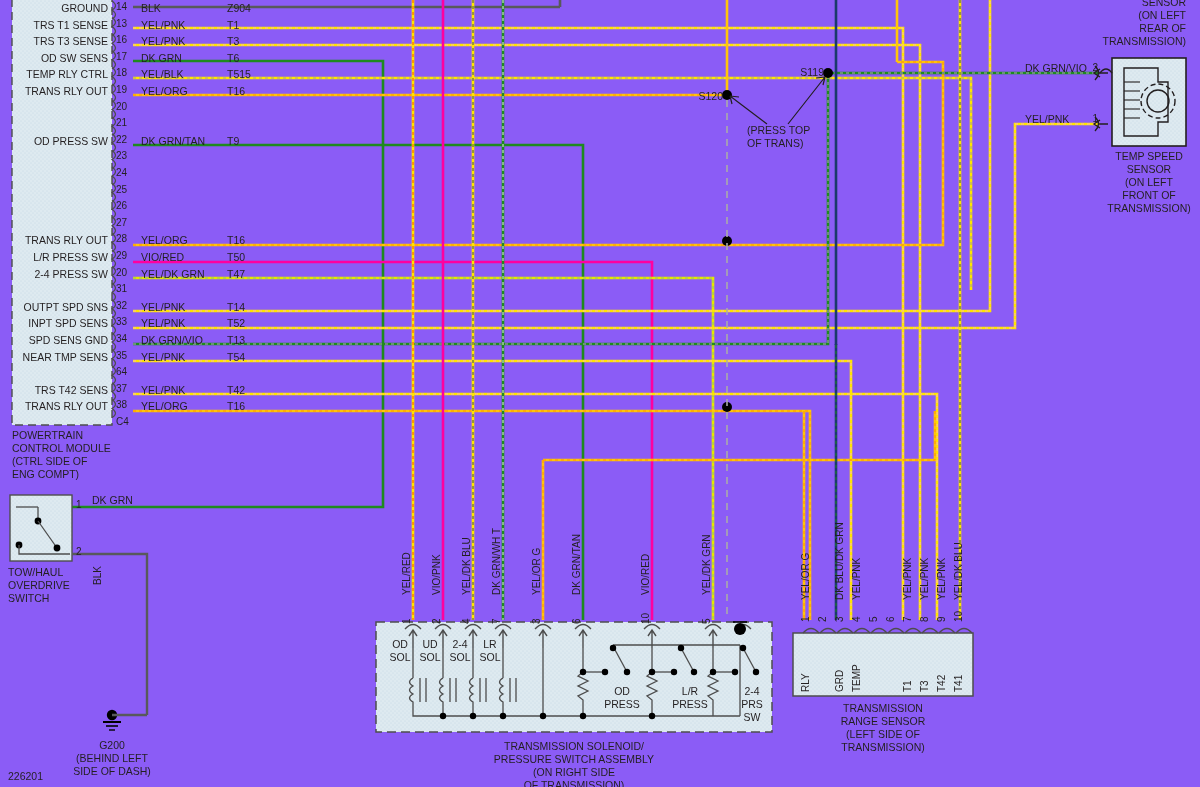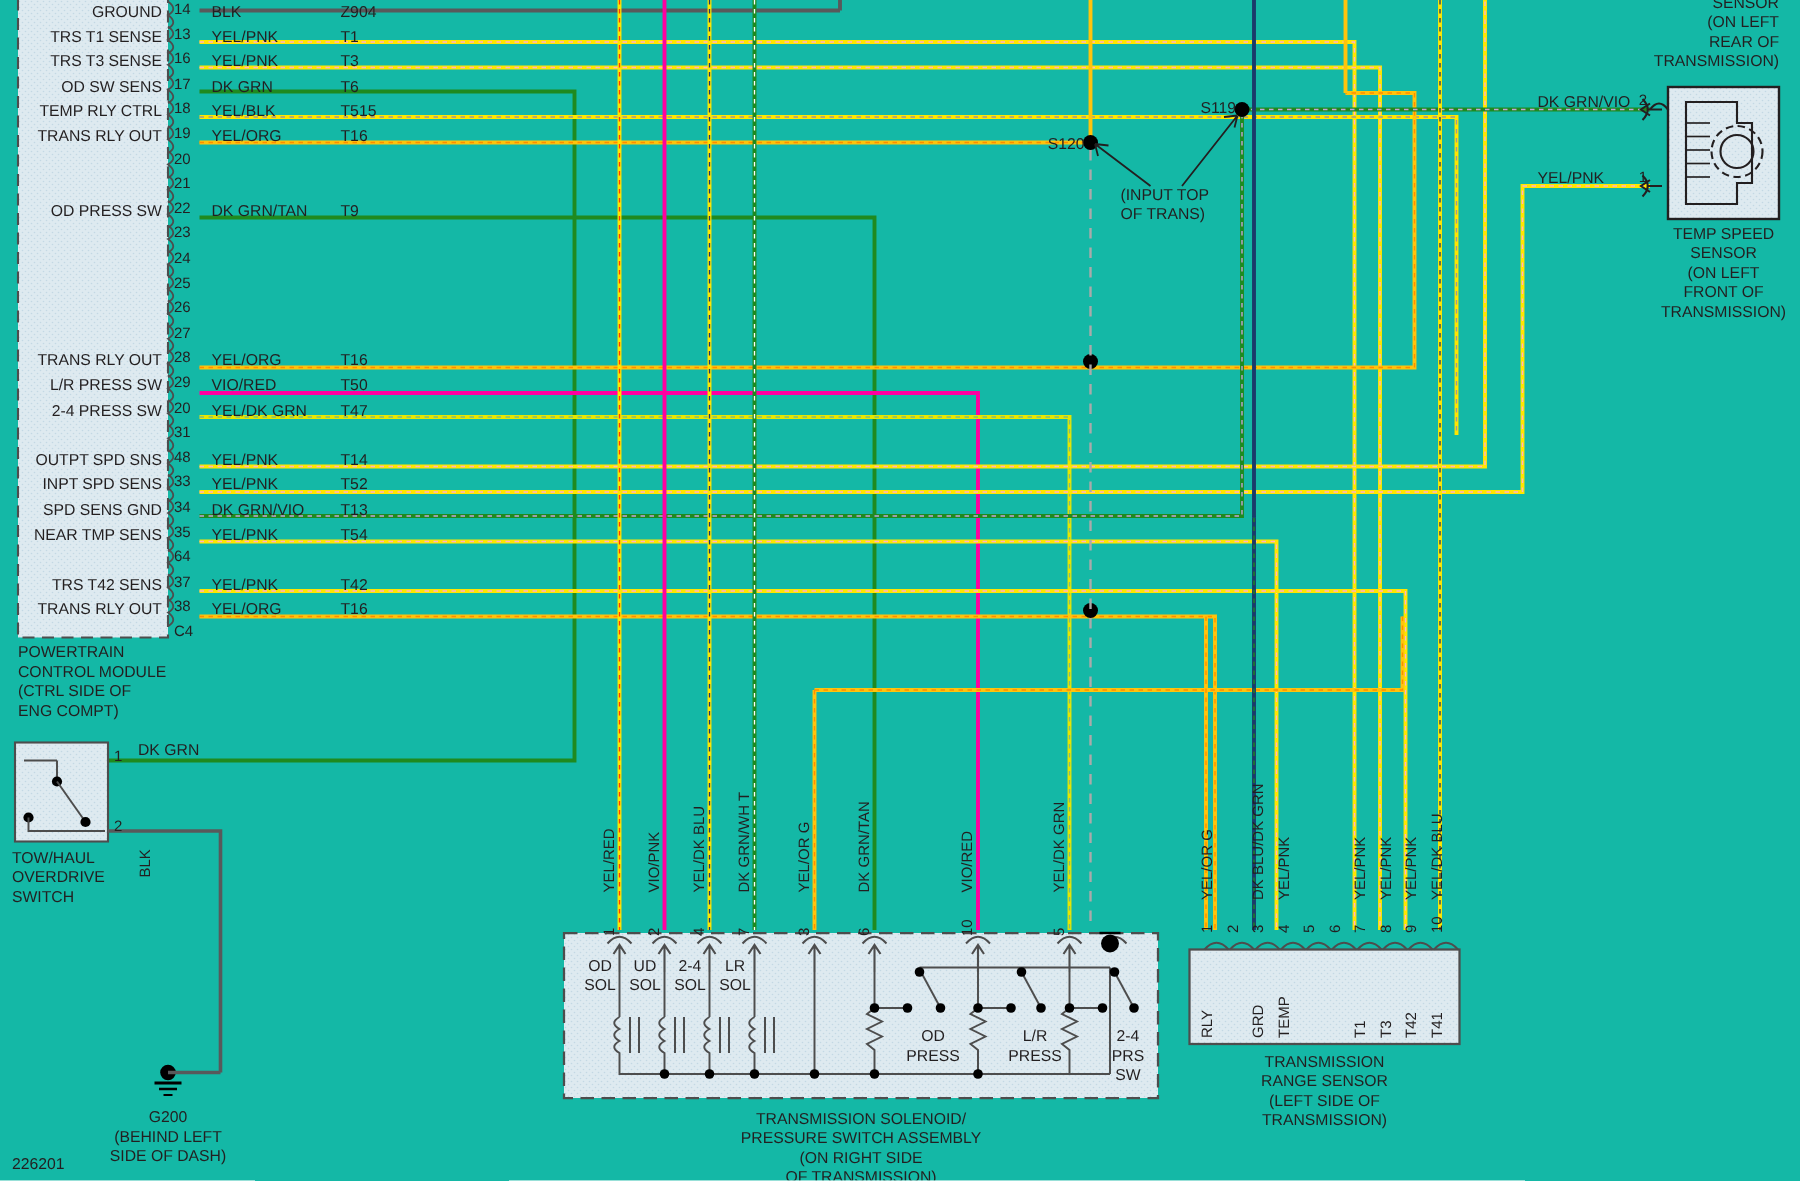--- a/index.html
+++ b/index.html
@@ -1,18 +1,18 @@
 <!DOCTYPE html>
 <html><head>
 <meta charset="utf-8">
 <title>Transmission Wiring Diagram</title>
 <style>
   html,body{margin:0;padding:0;background:#ffffff;}
   body{font-family:"Liberation Sans", sans-serif;}
-  #stage{position:relative;width:1200px;height:787px;background:#14b8a6;overflow:hidden;}
+  #stage{position:relative;width:1200px;height:787px;background:#8b5cf6;overflow:hidden;}
   svg#diagram{position:absolute;left:0;top:0;width:1200px;height:787px;}
 </style>
 </head>
 <body>
 
 <div id="stage">
 <svg id="diagram" viewBox="0 0 1200 787">
   <defs>
     <pattern id="hatch" width="4" height="4" patternUnits="userSpaceOnUse">
       <rect width="4" height="4" fill="#DEEAF0"></rect>
@@ -331,21 +331,21 @@
       <div style="position: absolute; white-space: pre; font-family: &quot;Liberation Sans&quot;, sans-serif; color: rgb(35, 31, 32); font-size: 10.5px; left: 108px; top: 251px; transform: translateX(-100%);">L/R PRESS SW</div>
       <div style="position: absolute; white-space: pre; font-family: &quot;Liberation Sans&quot;, sans-serif; color: rgb(35, 31, 32); font-size: 10px; left: 116px; top: 250px;">29</div>
       <div style="position: absolute; white-space: pre; font-family: &quot;Liberation Sans&quot;, sans-serif; color: rgb(35, 31, 32); font-size: 10.5px; left: 141px; top: 251px;">VIO/RED</div>
       <div style="position: absolute; white-space: pre; font-family: &quot;Liberation Sans&quot;, sans-serif; color: rgb(35, 31, 32); font-size: 10.5px; left: 227px; top: 251px;">T50</div>
       <div style="position: absolute; white-space: pre; font-family: &quot;Liberation Sans&quot;, sans-serif; color: rgb(35, 31, 32); font-size: 10.5px; left: 108px; top: 267.6px; transform: translateX(-100%);">2-4 PRESS SW</div>
       <div style="position: absolute; white-space: pre; font-family: &quot;Liberation Sans&quot;, sans-serif; color: rgb(35, 31, 32); font-size: 10px; left: 116px; top: 266.6px;">20</div>
       <div style="position: absolute; white-space: pre; font-family: &quot;Liberation Sans&quot;, sans-serif; color: rgb(35, 31, 32); font-size: 10.5px; left: 141px; top: 267.6px;">YEL/DK GRN</div>
       <div style="position: absolute; white-space: pre; font-family: &quot;Liberation Sans&quot;, sans-serif; color: rgb(35, 31, 32); font-size: 10.5px; left: 227px; top: 267.6px;">T47</div>
       <div style="position: absolute; white-space: pre; font-family: &quot;Liberation Sans&quot;, sans-serif; color: rgb(35, 31, 32); font-size: 10px; left: 116px; top: 283.2px;">31</div>
       <div style="position: absolute; white-space: pre; font-family: &quot;Liberation Sans&quot;, sans-serif; color: rgb(35, 31, 32); font-size: 10.5px; left: 108px; top: 300.8px; transform: translateX(-100%);">OUTPT SPD SNS</div>
-      <div style="position: absolute; white-space: pre; font-family: &quot;Liberation Sans&quot;, sans-serif; color: rgb(35, 31, 32); font-size: 10px; left: 116px; top: 299.8px;">48</div>
+      <div style="position: absolute; white-space: pre; font-family: &quot;Liberation Sans&quot;, sans-serif; color: rgb(35, 31, 32); font-size: 10px; left: 116px; top: 299.8px;">32</div>
       <div style="position: absolute; white-space: pre; font-family: &quot;Liberation Sans&quot;, sans-serif; color: rgb(35, 31, 32); font-size: 10.5px; left: 141px; top: 300.8px;">YEL/PNK</div>
       <div style="position: absolute; white-space: pre; font-family: &quot;Liberation Sans&quot;, sans-serif; color: rgb(35, 31, 32); font-size: 10.5px; left: 227px; top: 300.8px;">T14</div>
       <div style="position: absolute; white-space: pre; font-family: &quot;Liberation Sans&quot;, sans-serif; color: rgb(35, 31, 32); font-size: 10.5px; left: 108px; top: 317.4px; transform: translateX(-100%);">INPT SPD SENS</div>
       <div style="position: absolute; white-space: pre; font-family: &quot;Liberation Sans&quot;, sans-serif; color: rgb(35, 31, 32); font-size: 10px; left: 116px; top: 316.4px;">33</div>
       <div style="position: absolute; white-space: pre; font-family: &quot;Liberation Sans&quot;, sans-serif; color: rgb(35, 31, 32); font-size: 10.5px; left: 141px; top: 317.4px;">YEL/PNK</div>
       <div style="position: absolute; white-space: pre; font-family: &quot;Liberation Sans&quot;, sans-serif; color: rgb(35, 31, 32); font-size: 10.5px; left: 227px; top: 317.4px;">T52</div>
       <div style="position: absolute; white-space: pre; font-family: &quot;Liberation Sans&quot;, sans-serif; color: rgb(35, 31, 32); font-size: 10.5px; left: 108px; top: 334px; transform: translateX(-100%);">SPD SENS GND</div>
       <div style="position: absolute; white-space: pre; font-family: &quot;Liberation Sans&quot;, sans-serif; color: rgb(35, 31, 32); font-size: 10px; left: 116px; top: 333px;">34</div>
       <div style="position: absolute; white-space: pre; font-family: &quot;Liberation Sans&quot;, sans-serif; color: rgb(35, 31, 32); font-size: 10.5px; left: 141px; top: 334px;">DK GRN/VIO</div>
       <div style="position: absolute; white-space: pre; font-family: &quot;Liberation Sans&quot;, sans-serif; color: rgb(35, 31, 32); font-size: 10.5px; left: 227px; top: 334px;">T13</div>
@@ -373,21 +373,21 @@
       <div style="position: absolute; white-space: pre; font-family: &quot;Liberation Sans&quot;, sans-serif; color: rgb(35, 31, 32); font-size: 10.5px; left: 8px; top: 566px;">TOW/HAUL</div>
       <div style="position: absolute; white-space: pre; font-family: &quot;Liberation Sans&quot;, sans-serif; color: rgb(35, 31, 32); font-size: 10.5px; left: 8px; top: 579px;">OVERDRIVE</div>
       <div style="position: absolute; white-space: pre; font-family: &quot;Liberation Sans&quot;, sans-serif; color: rgb(35, 31, 32); font-size: 10.5px; left: 8px; top: 592px;">SWITCH</div>
       <div style="position: absolute; white-space: pre; font-family: &quot;Liberation Sans&quot;, sans-serif; color: rgb(35, 31, 32); font-size: 10px; left: 92px; top: 585px; transform-origin: left top; transform: rotate(-90deg);">BLK</div>
       <div style="position: absolute; white-space: pre; font-family: &quot;Liberation Sans&quot;, sans-serif; color: rgb(35, 31, 32); font-size: 10.5px; left: 112px; top: 739px; transform: translateX(-50%);">G200</div>
       <div style="position: absolute; white-space: pre; font-family: &quot;Liberation Sans&quot;, sans-serif; color: rgb(35, 31, 32); font-size: 10.5px; left: 112px; top: 752px; transform: translateX(-50%);">(BEHIND LEFT</div>
       <div style="position: absolute; white-space: pre; font-family: &quot;Liberation Sans&quot;, sans-serif; color: rgb(35, 31, 32); font-size: 10.5px; left: 112px; top: 765px; transform: translateX(-50%);">SIDE OF DASH)</div>
       <div style="position: absolute; white-space: pre; font-family: &quot;Liberation Sans&quot;, sans-serif; color: rgb(35, 31, 32); font-size: 10.5px; left: 8px; top: 770px;">226201</div>
       <div style="position: absolute; white-space: pre; font-family: &quot;Liberation Sans&quot;, sans-serif; color: rgb(35, 31, 32); font-size: 10.5px; left: 723px; top: 90px; transform: translateX(-100%);">S120</div>
       <div style="position: absolute; white-space: pre; font-family: &quot;Liberation Sans&quot;, sans-serif; color: rgb(35, 31, 32); font-size: 10.5px; left: 824px; top: 66px; transform: translateX(-100%);">S119</div>
-      <div style="position: absolute; white-space: pre; font-family: &quot;Liberation Sans&quot;, sans-serif; color: rgb(35, 31, 32); font-size: 10.5px; left: 747px; top: 124px;">(INPUT TOP</div>
+      <div style="position: absolute; white-space: pre; font-family: &quot;Liberation Sans&quot;, sans-serif; color: rgb(35, 31, 32); font-size: 10.5px; left: 747px; top: 124px;">(PRESS TOP</div>
       <div style="position: absolute; white-space: pre; font-family: &quot;Liberation Sans&quot;, sans-serif; color: rgb(35, 31, 32); font-size: 10.5px; left: 747px; top: 137px;">OF TRANS)</div>
       <div style="position: absolute; white-space: pre; font-family: &quot;Liberation Sans&quot;, sans-serif; color: rgb(35, 31, 32); font-size: 10.5px; left: 1186px; top: -4px; transform: translateX(-100%);">SENSOR</div>
       <div style="position: absolute; white-space: pre; font-family: &quot;Liberation Sans&quot;, sans-serif; color: rgb(35, 31, 32); font-size: 10.5px; left: 1186px; top: 9px; transform: translateX(-100%);">(ON LEFT</div>
       <div style="position: absolute; white-space: pre; font-family: &quot;Liberation Sans&quot;, sans-serif; color: rgb(35, 31, 32); font-size: 10.5px; left: 1186px; top: 22px; transform: translateX(-100%);">REAR OF</div>
       <div style="position: absolute; white-space: pre; font-family: &quot;Liberation Sans&quot;, sans-serif; color: rgb(35, 31, 32); font-size: 10.5px; left: 1186px; top: 35px; transform: translateX(-100%);">TRANSMISSION)</div>
       <div style="position: absolute; white-space: pre; font-family: &quot;Liberation Sans&quot;, sans-serif; color: rgb(35, 31, 32); font-size: 10.5px; left: 1025px; top: 62px;">DK GRN/VIO</div>
       <div style="position: absolute; white-space: pre; font-family: &quot;Liberation Sans&quot;, sans-serif; color: rgb(35, 31, 32); font-size: 10px; left: 1098px; top: 62px; transform: translateX(-100%);">2</div>
       <div style="position: absolute; white-space: pre; font-family: &quot;Liberation Sans&quot;, sans-serif; color: rgb(35, 31, 32); font-size: 10.5px; left: 1025px; top: 113px;">YEL/PNK</div>
       <div style="position: absolute; white-space: pre; font-family: &quot;Liberation Sans&quot;, sans-serif; color: rgb(35, 31, 32); font-size: 10px; left: 1098px; top: 113px; transform: translateX(-100%);">1</div>
       <div style="position: absolute; white-space: pre; font-family: &quot;Liberation Sans&quot;, sans-serif; color: rgb(35, 31, 32); font-size: 10.5px; left: 1149px; top: 150px; transform: translateX(-50%);">TEMP SPEED</div>

